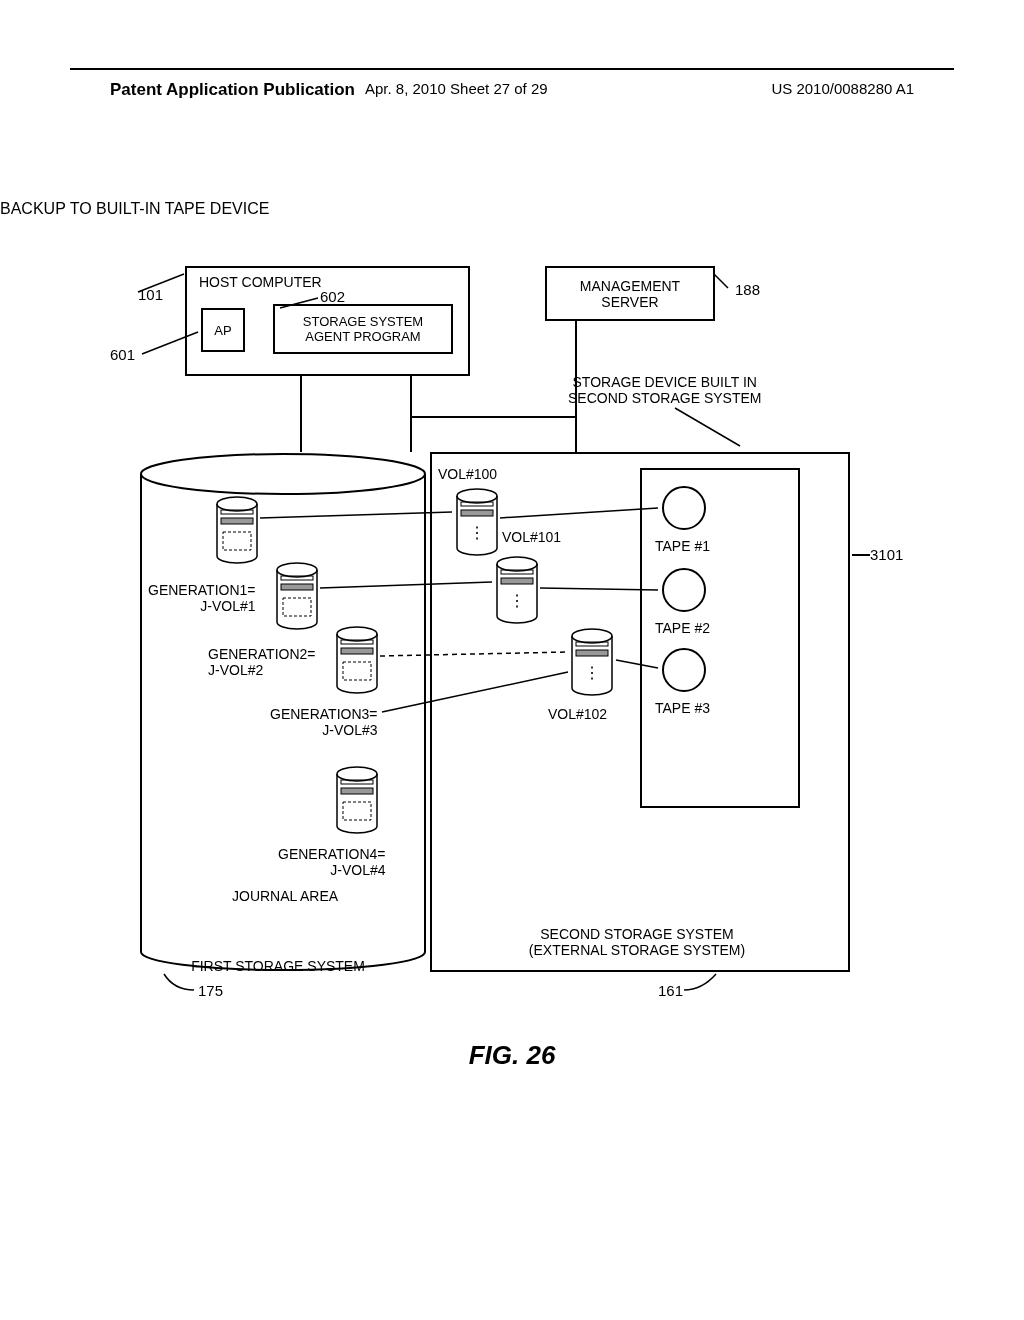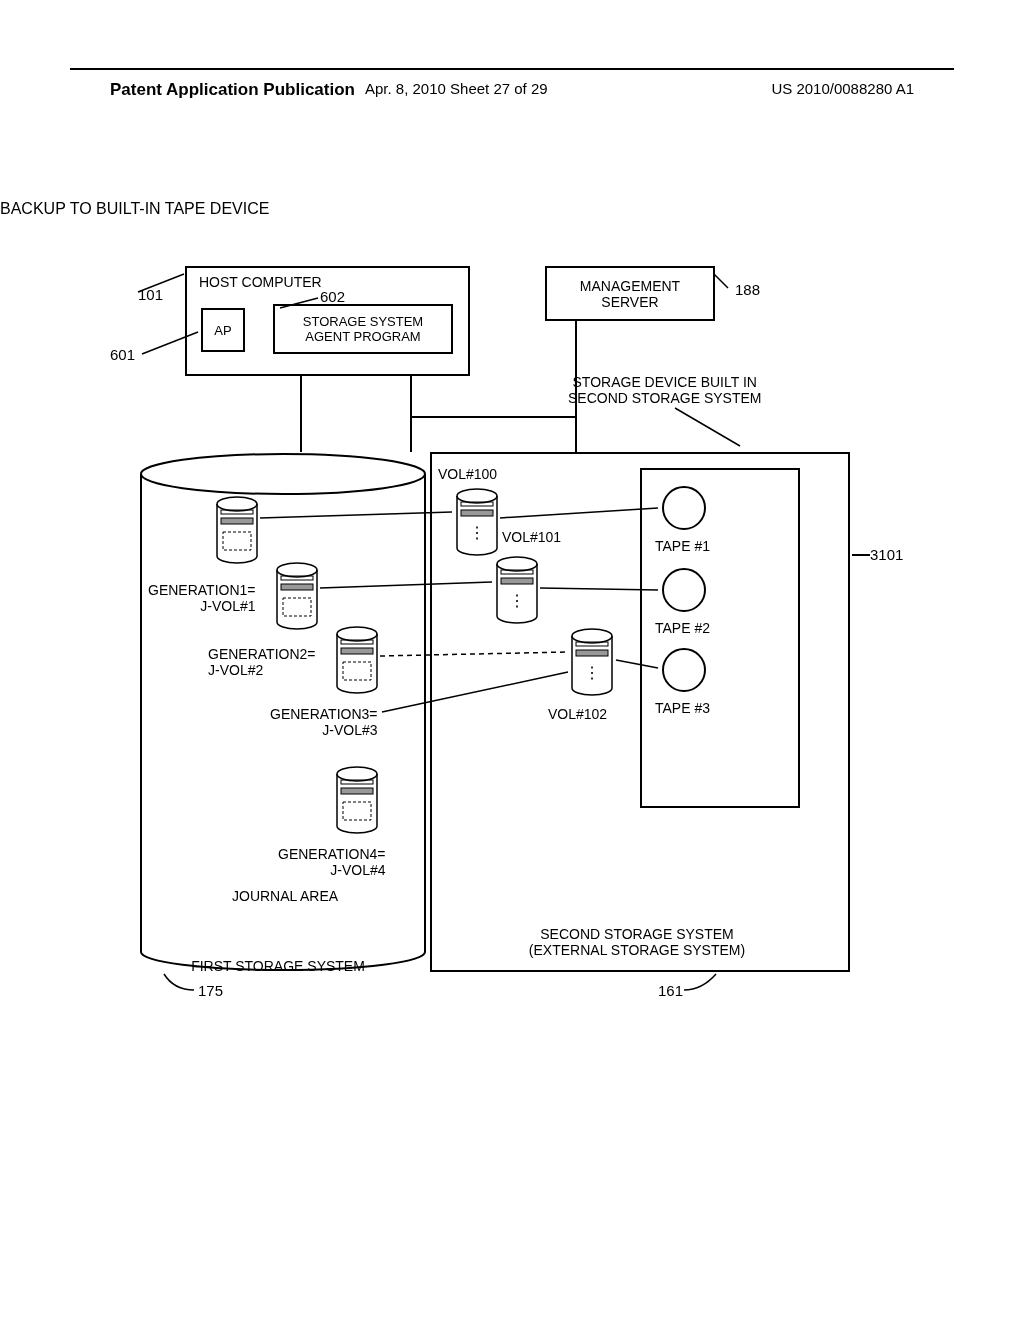--- a/index.html
+++ b/index.html
@@ -281,13 +281,14 @@
         <path d="M 4 2 Q 14 18 34 18" fill="none" stroke="#000" stroke-width="1.5"></path>
       </svg>
     <div class="callout" style="left:98px; top:716px;">175</div>
     <svg style="left:580px; top:706px;" width="40" height="24">
         <path d="M 36 2 Q 22 18 4 18" fill="none" stroke="#000" stroke-width="1.5"></path>
       </svg>
     <div class="callout" style="left:558px; top:716px;">161</div>
 
   </div>
 
+  <div class="fignum">FIG. 26</div>
 </div>
 
 </body></html>

